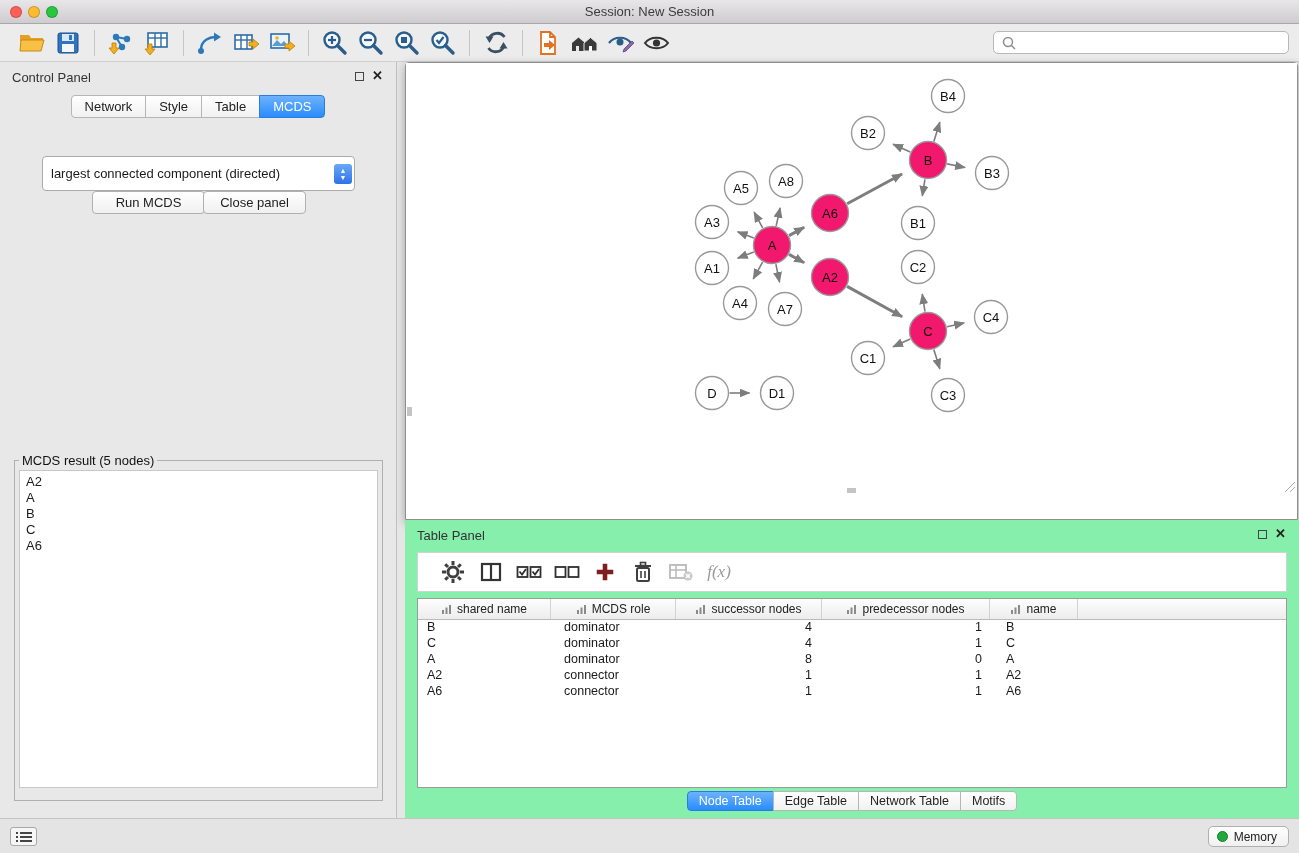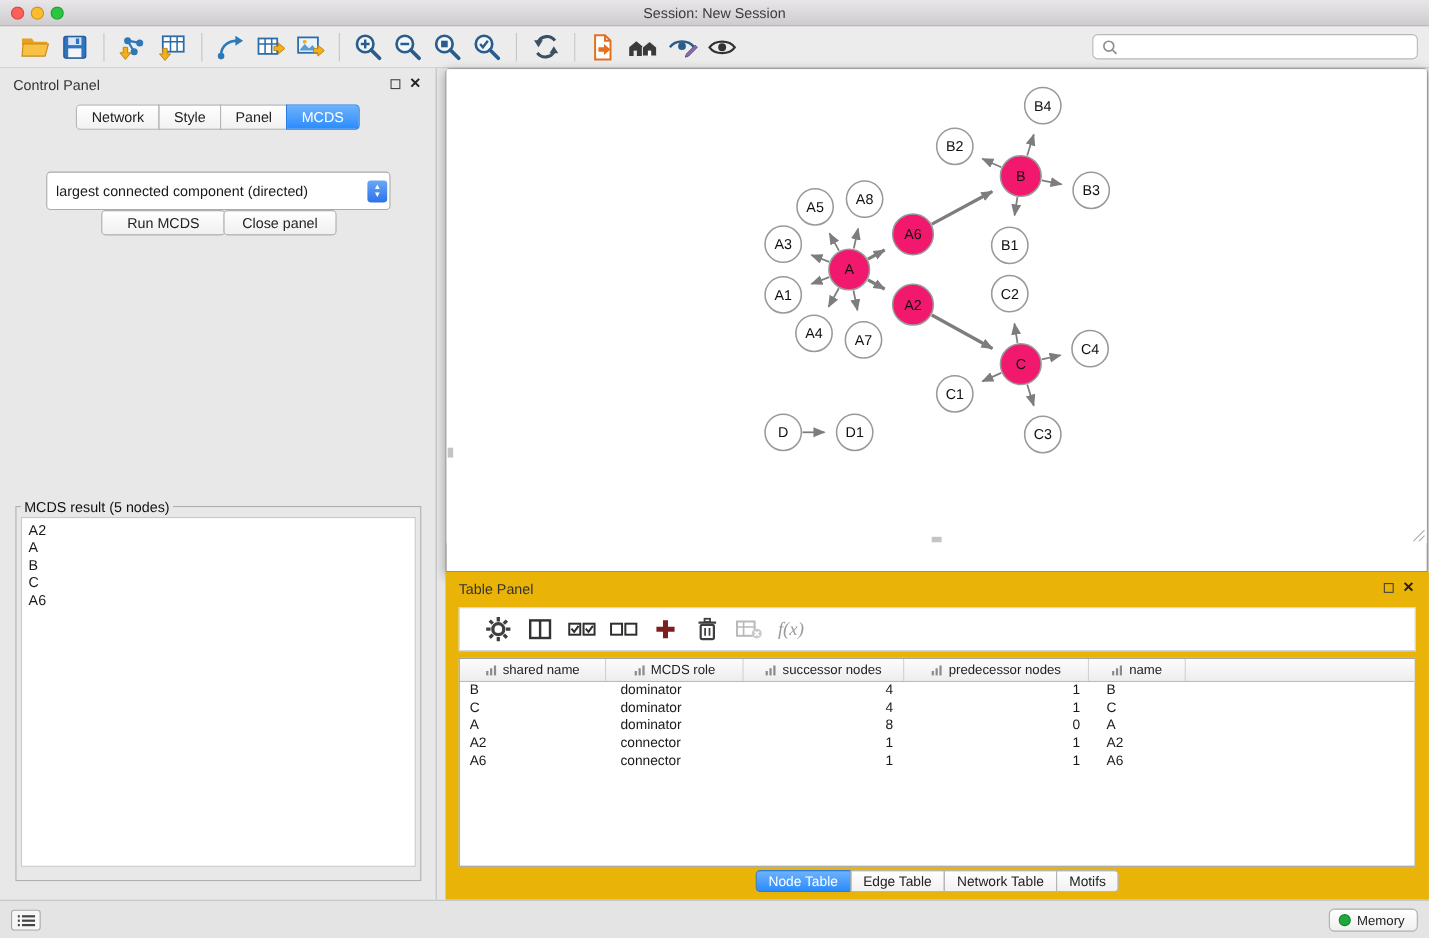--- a/index.html
+++ b/index.html
@@ -65,21 +65,21 @@
   #net-window { position:absolute; left:405px; top:62px; width:893px; height:458px;
     border:1px solid #8f8f8f; border-radius:4px 4px 0 0; box-shadow:0 3px 10px rgba(0,0,0,.3);
     background:#fff; }
   #net-titlebar { position:relative; height:26px; background:linear-gradient(#eae8ea,#d4d2d4);
     border-bottom:1px solid #b3b1b3; border-radius:4px 4px 0 0; }
   #net-titlebar .title { text-align:center; line-height:25px; font-size:13px; color:#333; }
   #net-canvas { position:relative; width:100%; height:431px; background:#fff; overflow:hidden; }
   .edge-mark { position:absolute; background:#c4c4c4; }
 
   
-  #table-panel { position:absolute; left:405px; top:520px; width:894px; height:298px; background:#eab308;text-decoration:underline; }
+  #table-panel { position:absolute; left:405px; top:520px; width:894px; height:298px; background:#86efac;text-decoration:underline; }
   #tp-float { right:32px; } #tp-close { right:13px; }
   #tp-toolbar { position:absolute; left:12px; top:32px; width:870px; height:40px; background:#fff;
     border:1px solid #d2d2d2; display:flex; align-items:center; padding-left:16px; }
   .tp-icon { width:38px; height:34px; display:flex; align-items:center; justify-content:center; }
   .fx { font-family:"Liberation Serif",serif; font-style:italic; font-size:17px; color:#9a9a9a; }
 
   #node-table { position:absolute; left:12px; top:78px; width:870px; height:190px;
     background:#fff; border:1px solid #9b9b9b; overflow:hidden; }
   #nt-head { display:flex; height:21px; background:linear-gradient(#fdfdfd,#ededed);
     border-bottom:1px solid #bbb; }
@@ -250,21 +250,21 @@
 
 <div id="control-panel">
   <div class="panel-head">
     <span class="ph-title">Control Panel</span>
     <span class="ph-float" id="cp-float"></span>
     <span class="ph-close" id="cp-close">✕</span>
   </div>
   <div id="cp-tabs" class="seg-row">
       <div class="seg-tab">Network</div>
       <div class="seg-tab">Style</div>
-      <div class="seg-tab">Panel</div>
+      <div class="seg-tab">Table</div>
       <div class="seg-tab active">MCDS</div>
     </div>
   <div id="criterion">
     <span class="val">largest connected component (directed)</span>
     <span class="stepper">
         <span>▲</span>
         <span>▼</span>
       </span>
   </div>
   <div class="push-btn" id="run-mcds">Run MCDS</div>

